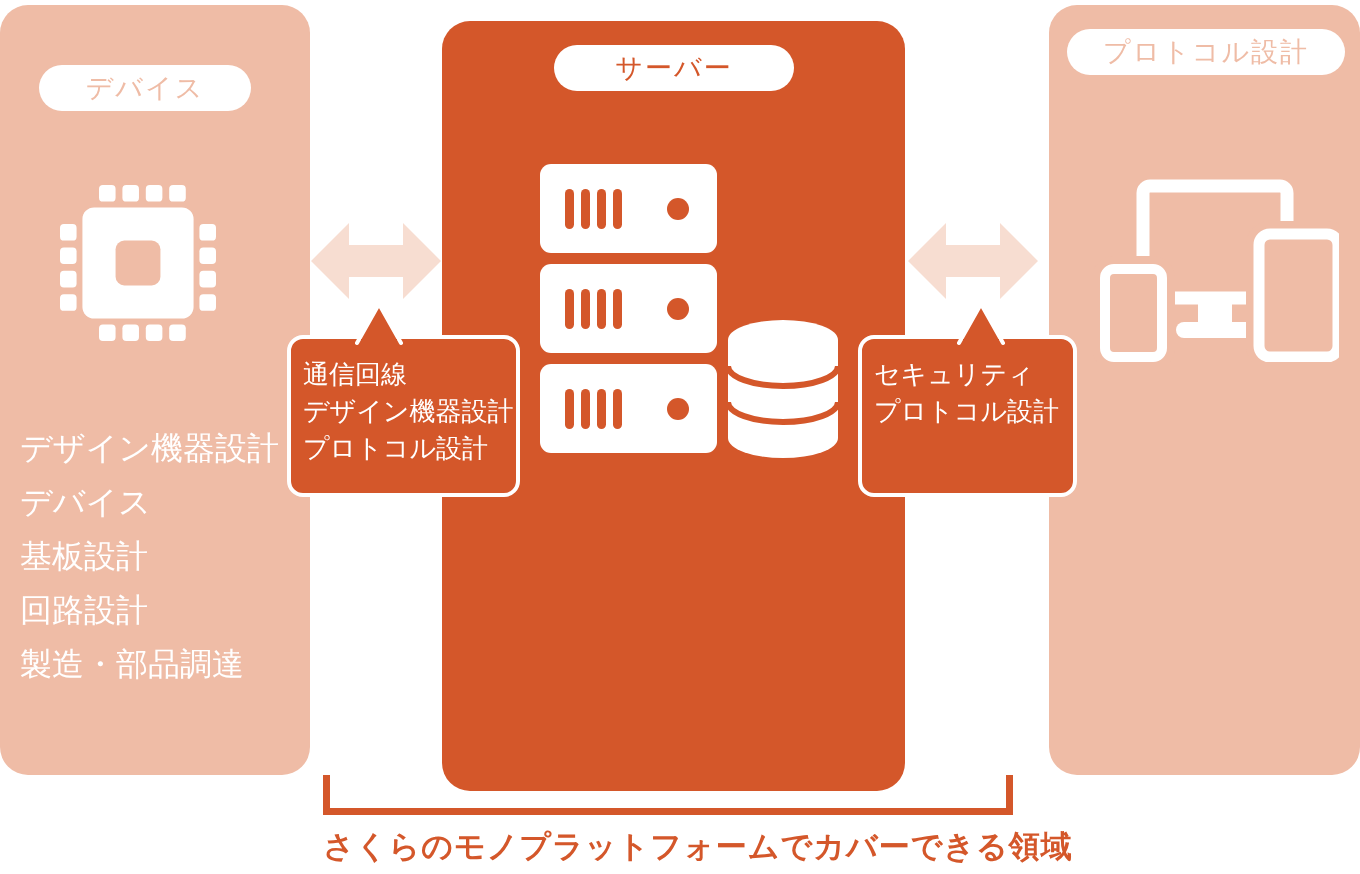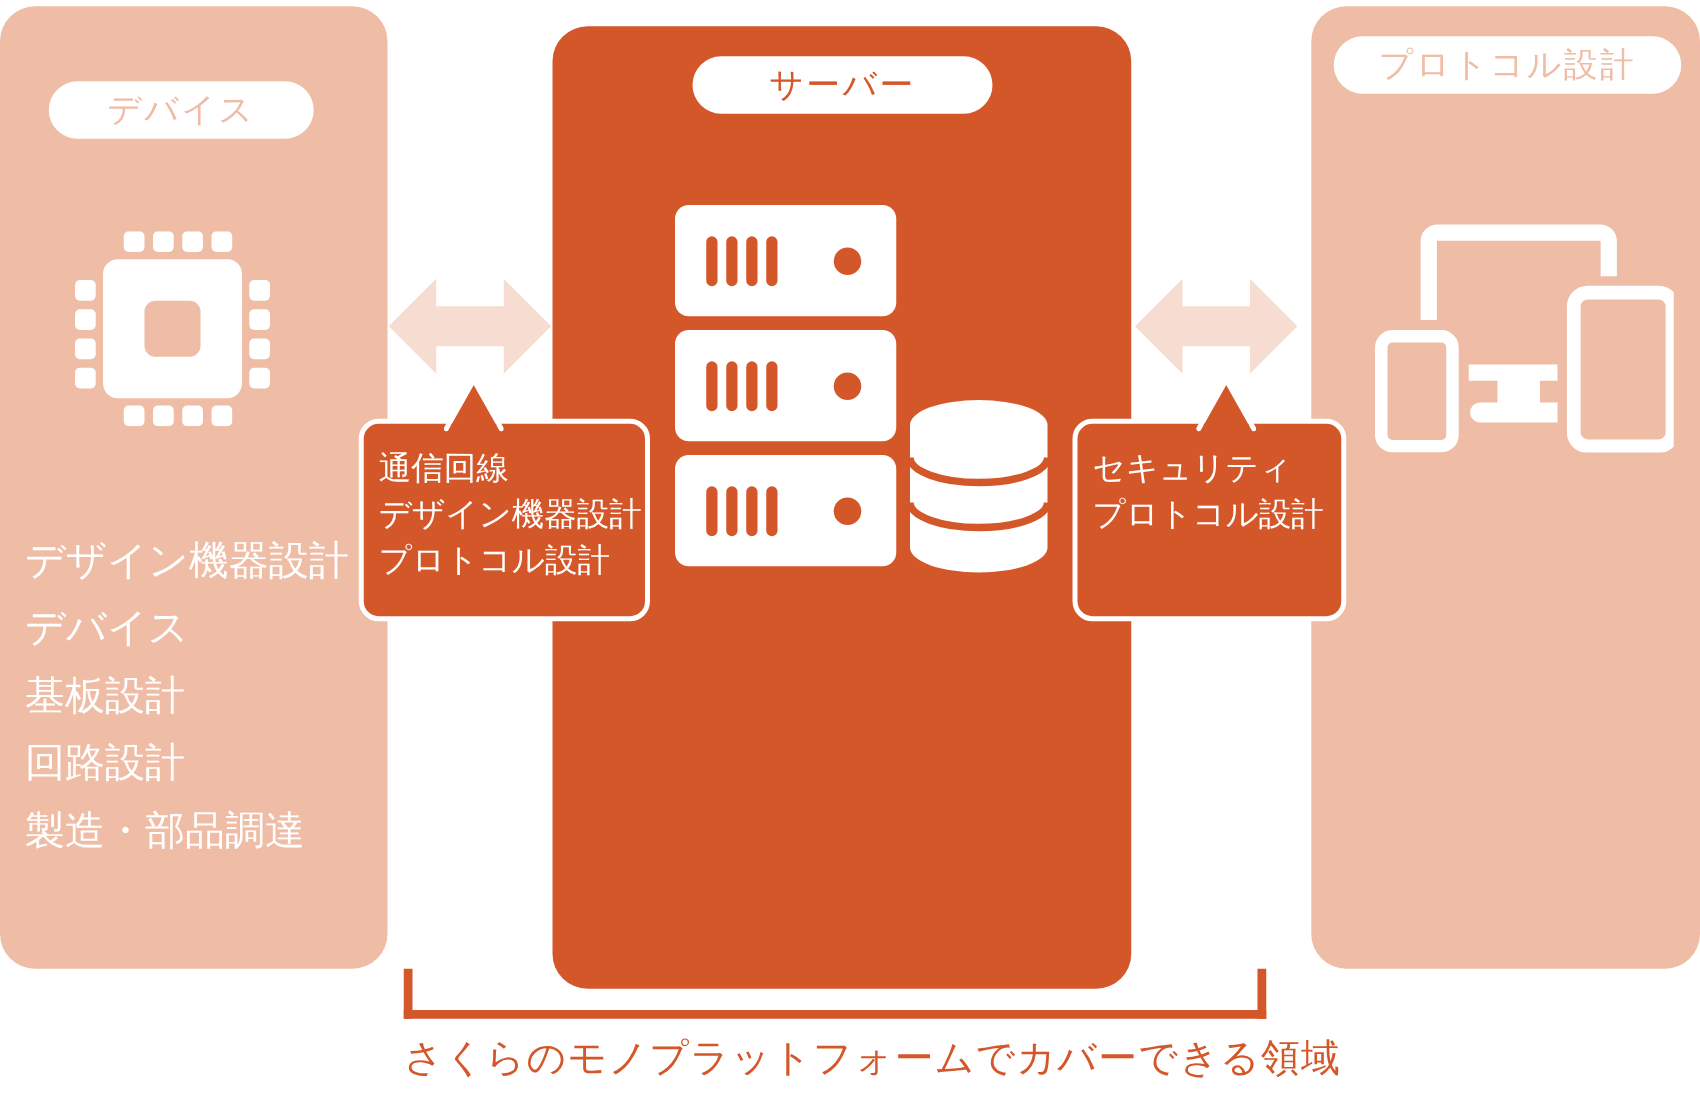--- a/index.html
+++ b/index.html
@@ -35,21 +35,21 @@
     padding:17px 12px 0 12px;white-space:nowrap;z-index:5;
   }
   .callout .pointer{position:absolute;top:-40px;width:48px;height:48px;}
   .bracket{
     position:absolute;left:323px;top:775px;width:690px;height:40px;
     border-left:7px solid var(--dark);border-right:7px solid var(--dark);
     border-bottom:7px solid var(--dark);box-sizing:border-box;
   }
   .caption{
     position:absolute;left:323px;top:826px;width:690px;text-align:center;
-    color:var(--dark);font-size:31px;font-weight:400;letter-spacing:1px;white-space:nowrap;
+    color:var(--dark);font-size:31px;font-weight:700;letter-spacing:1px;white-space:nowrap;
   }
 </style>
 </head>
 <body>
 
 <div class="canvas">
 
   <section class="panel light" style="left:0;width:310px;">
     <div class="pill light-text" style="left:39px;width:212px;margin-top:36px;">
       <span>デバイス</span>

